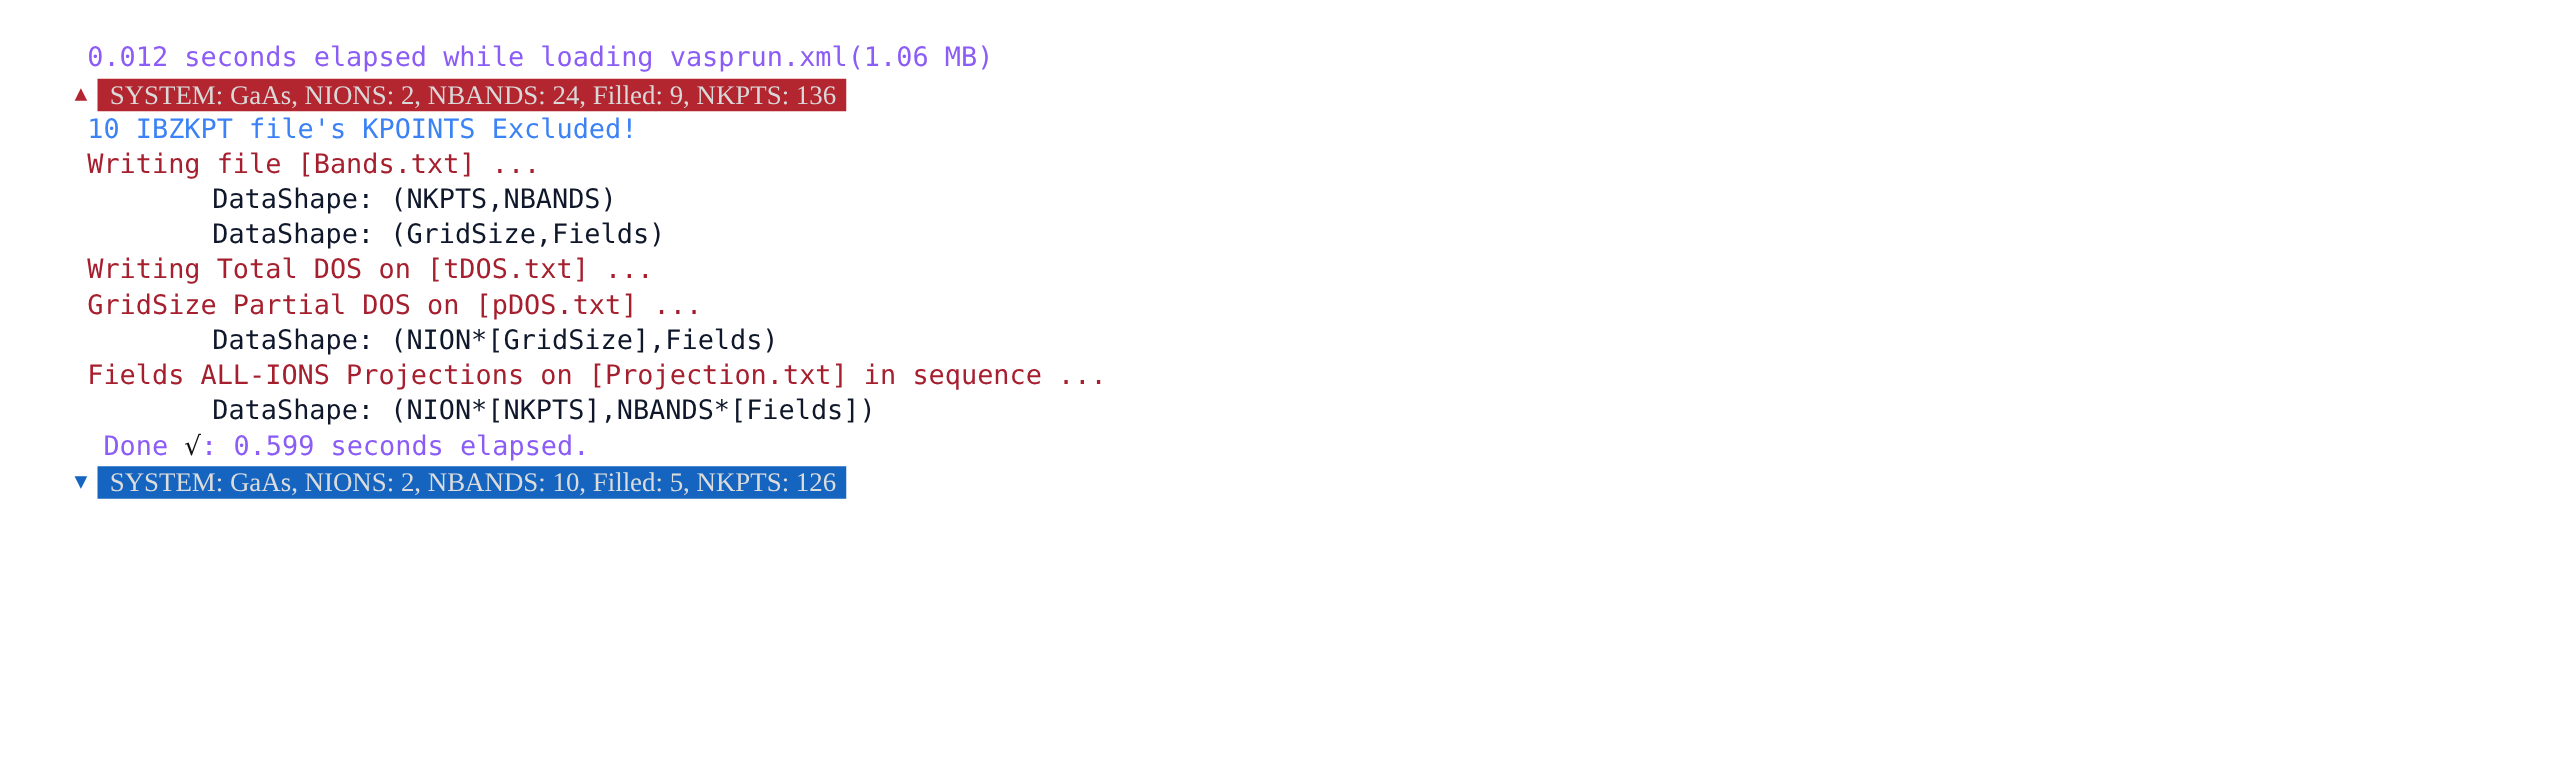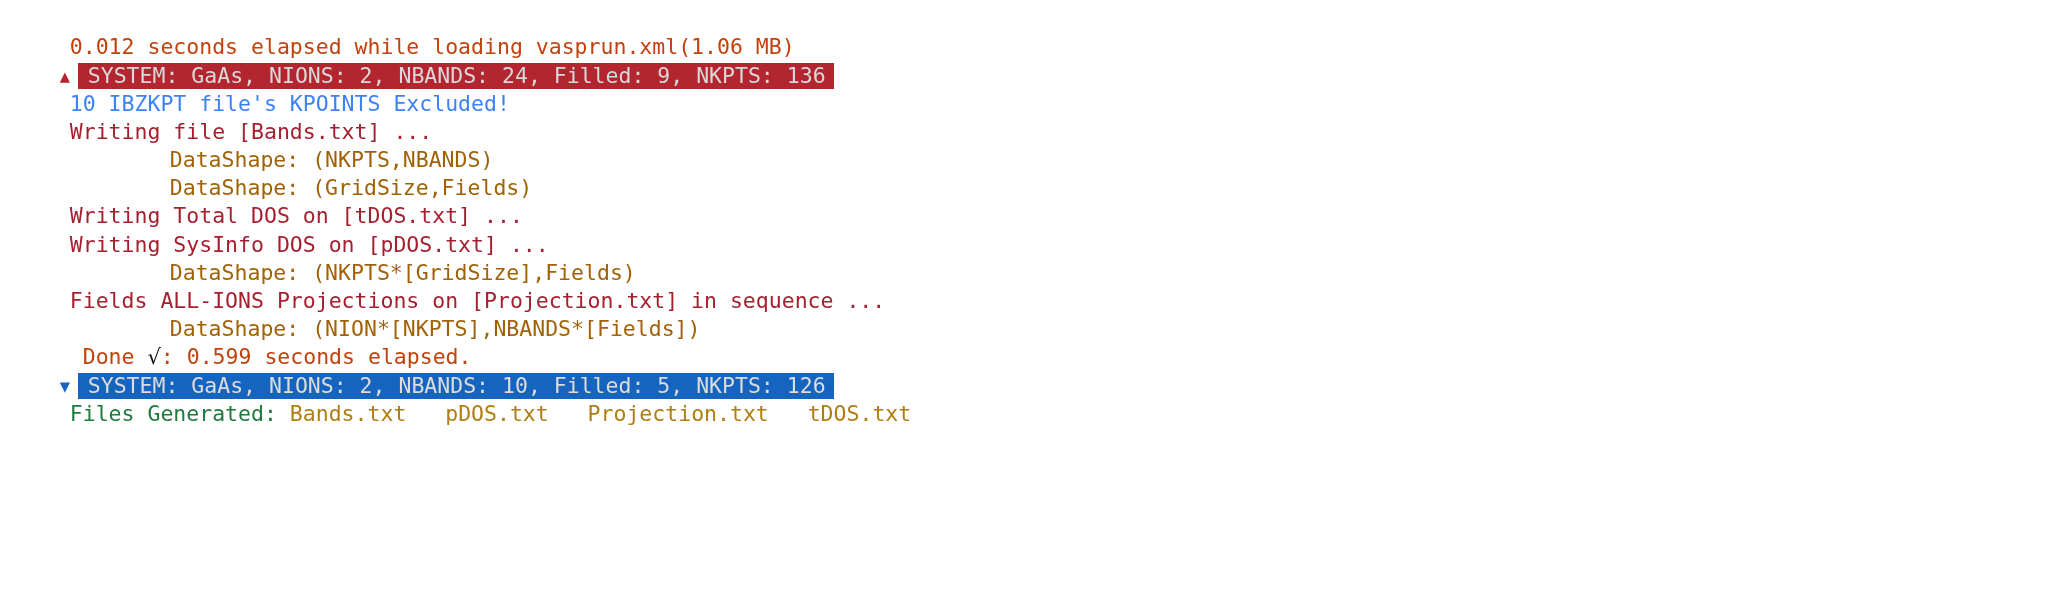--- a/index.html
+++ b/index.html
@@ -27,24 +27,24 @@
     line-height: 28.2px;
     font-size: 21.5px;
     letter-spacing: 0px;
     white-space: pre;
     padding-left: 18px;
     box-sizing: border-box;
   }
   .line:first-child { margin-top: 5px; }
 
   
-  .c-teal    { color: #c2410c; }
+  .c-teal    { color: #8b5cf6; }
   .c-gold    { color: #3b82f6; }
   .c-crimson { color: #a61f2e; }
-  .c-black   { color: #a16207; }
+  .c-black   { color: #0f172a; }
   .c-green   { color: #1f7a3d; }
 
   
   .hl-row {
     padding-left: 0;
     display: block;
   }
   .marker {
     display: inline-block;
     width: 26px;
@@ -56,20 +56,21 @@
   .marker-down { color: #1565c0; }
   .bar {
     display: inline-block;
     vertical-align: middle;
     height: 26px;
     line-height: 26px;
     font-size: 21.5px;
     white-space: pre;
     padding: 0 8px 0 10px;
     box-sizing: border-box;
+    font-family: Liberation Serif, serif;
   }
   .bar-red {
     background: #b3252f;
     color: #d9d9d9;
   }
   .bar-blue {
     background: #1565c0;
     color: #dcdcdc;
   }
   .indent { padding-left: 118px; }
@@ -111,42 +112,39 @@
 
   <div class="line indent">
     <span class="c-black">DataShape: (GridSize,Fields)</span>
   </div>
 
   <div class="line">
     <span class="c-crimson">Writing Total DOS on [tDOS.txt] ...</span>
   </div>
 
   <div class="line">
-    <span class="c-crimson">Writing SysInfo DOS on [pDOS.txt] ...</span>
+    <span class="c-crimson">GridSize Partial DOS on [pDOS.txt] ...</span>
   </div>
 
   <div class="line indent">
-    <span class="c-black">DataShape: (NKPTS*[GridSize],Fields)</span>
+    <span class="c-black">DataShape: (NION*[GridSize],Fields)</span>
   </div>
 
   <div class="line">
     <span class="c-crimson">Fields ALL-IONS Projections on [Projection.txt] in sequence ...</span>
   </div>
 
   <div class="line indent">
     <span class="c-black">DataShape: (NION*[NKPTS],NBANDS*[Fields])</span>
   </div>
 
   <div class="line">
     <span class="c-teal"> Done </span><span class="tick">√</span><span class="c-teal">: 0.599 seconds elapsed.</span>
   </div>
 
 
 
   <div class="line hl-row">
     <span class="marker marker-down">▼</span><span class="bar bar-blue">SYSTEM: GaAs, NIONS: 2, NBANDS: 10, Filled: 5, NKPTS: 126</span>
   </div>
 
-  <div class="line">
-    <span class="c-green">Files Generated: </span><span id="files-list"><span class="fname">Bands.txt</span><span>   </span><span class="fname">pDOS.txt</span><span>   </span><span class="fname">Projection.txt</span><span>   </span><span class="fname">tDOS.txt</span></span>
-  </div>
 
 </div>
 
 </body></html>

